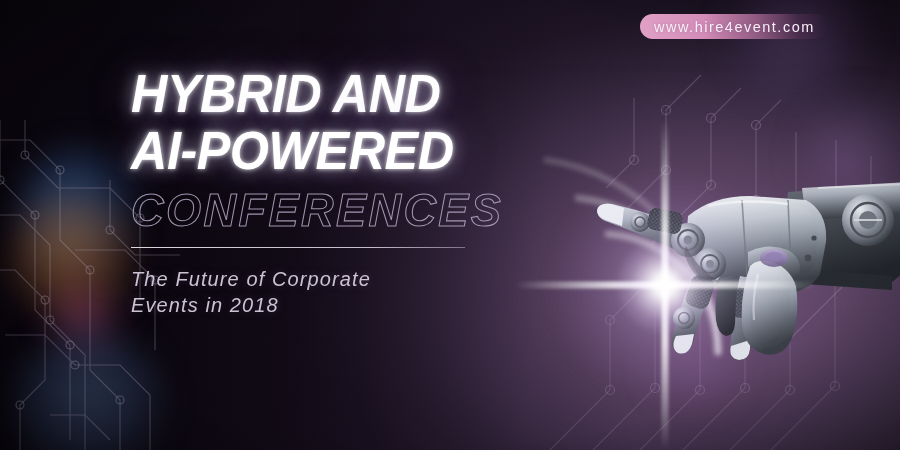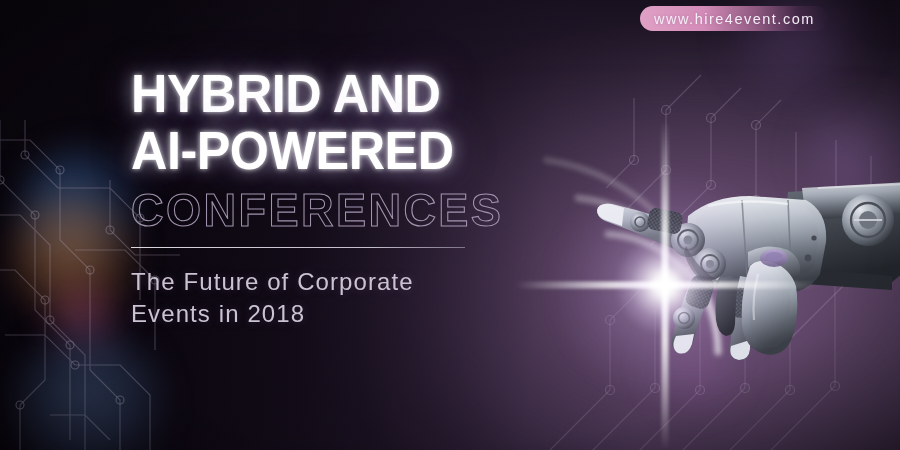--- a/index.html
+++ b/index.html
@@ -169,20 +169,21 @@
     pointer-events: none;
   }
 
   
   .text-block {
     position: absolute;
     left: 131px;
     top: 66px;
     width: 420px;
     z-index: 6;
+    font-style: italic;
   }
   .headline {
     margin: 0;
     font-family: "Liberation Sans", sans-serif;
     font-weight: 700;
     font-size: 53px;
     line-height: 1.07;
     letter-spacing: -0.5px;
     color: #ffffff;
     text-transform: uppercase;
@@ -215,33 +216,33 @@
     width: 334px;
     height: 1px;
     margin: 12px 0 0 0;
     background: linear-gradient(90deg, rgba(236,232,242,0.92) 0%, rgba(222,216,232,0.86) 72%, rgba(190,182,202,0.55) 100%);
   }
 
   .subtitle {
     margin: 18px 0 0 0;
     font-family: "Liberation Sans", sans-serif;
     font-weight: 300;
-    font-size: 24px;
+    font-size: 20px;
     line-height: 1.33;
     letter-spacing: 1.1px;
     color: #cbc2d2;
     text-shadow: 0 0 10px rgba(120,100,150,0.30);
   }
   .subtitle-line { display: block; white-space: nowrap; }
 
   
   .url-badge {
     position: absolute;
     left: 640px;
-    top: 6px;
+    top: 14px;
     height: 25px;
     padding: 0 13px 0 14px;
     display: flex;
     align-items: center;
     border-radius: 13px;
     background: linear-gradient(90deg,
       rgba(232,166,204,0.96) 0%,
       rgba(226,150,196,0.92) 34%,
       rgba(208,128,180,0.62) 62%,
       rgba(150,78,130,0.22) 84%,

